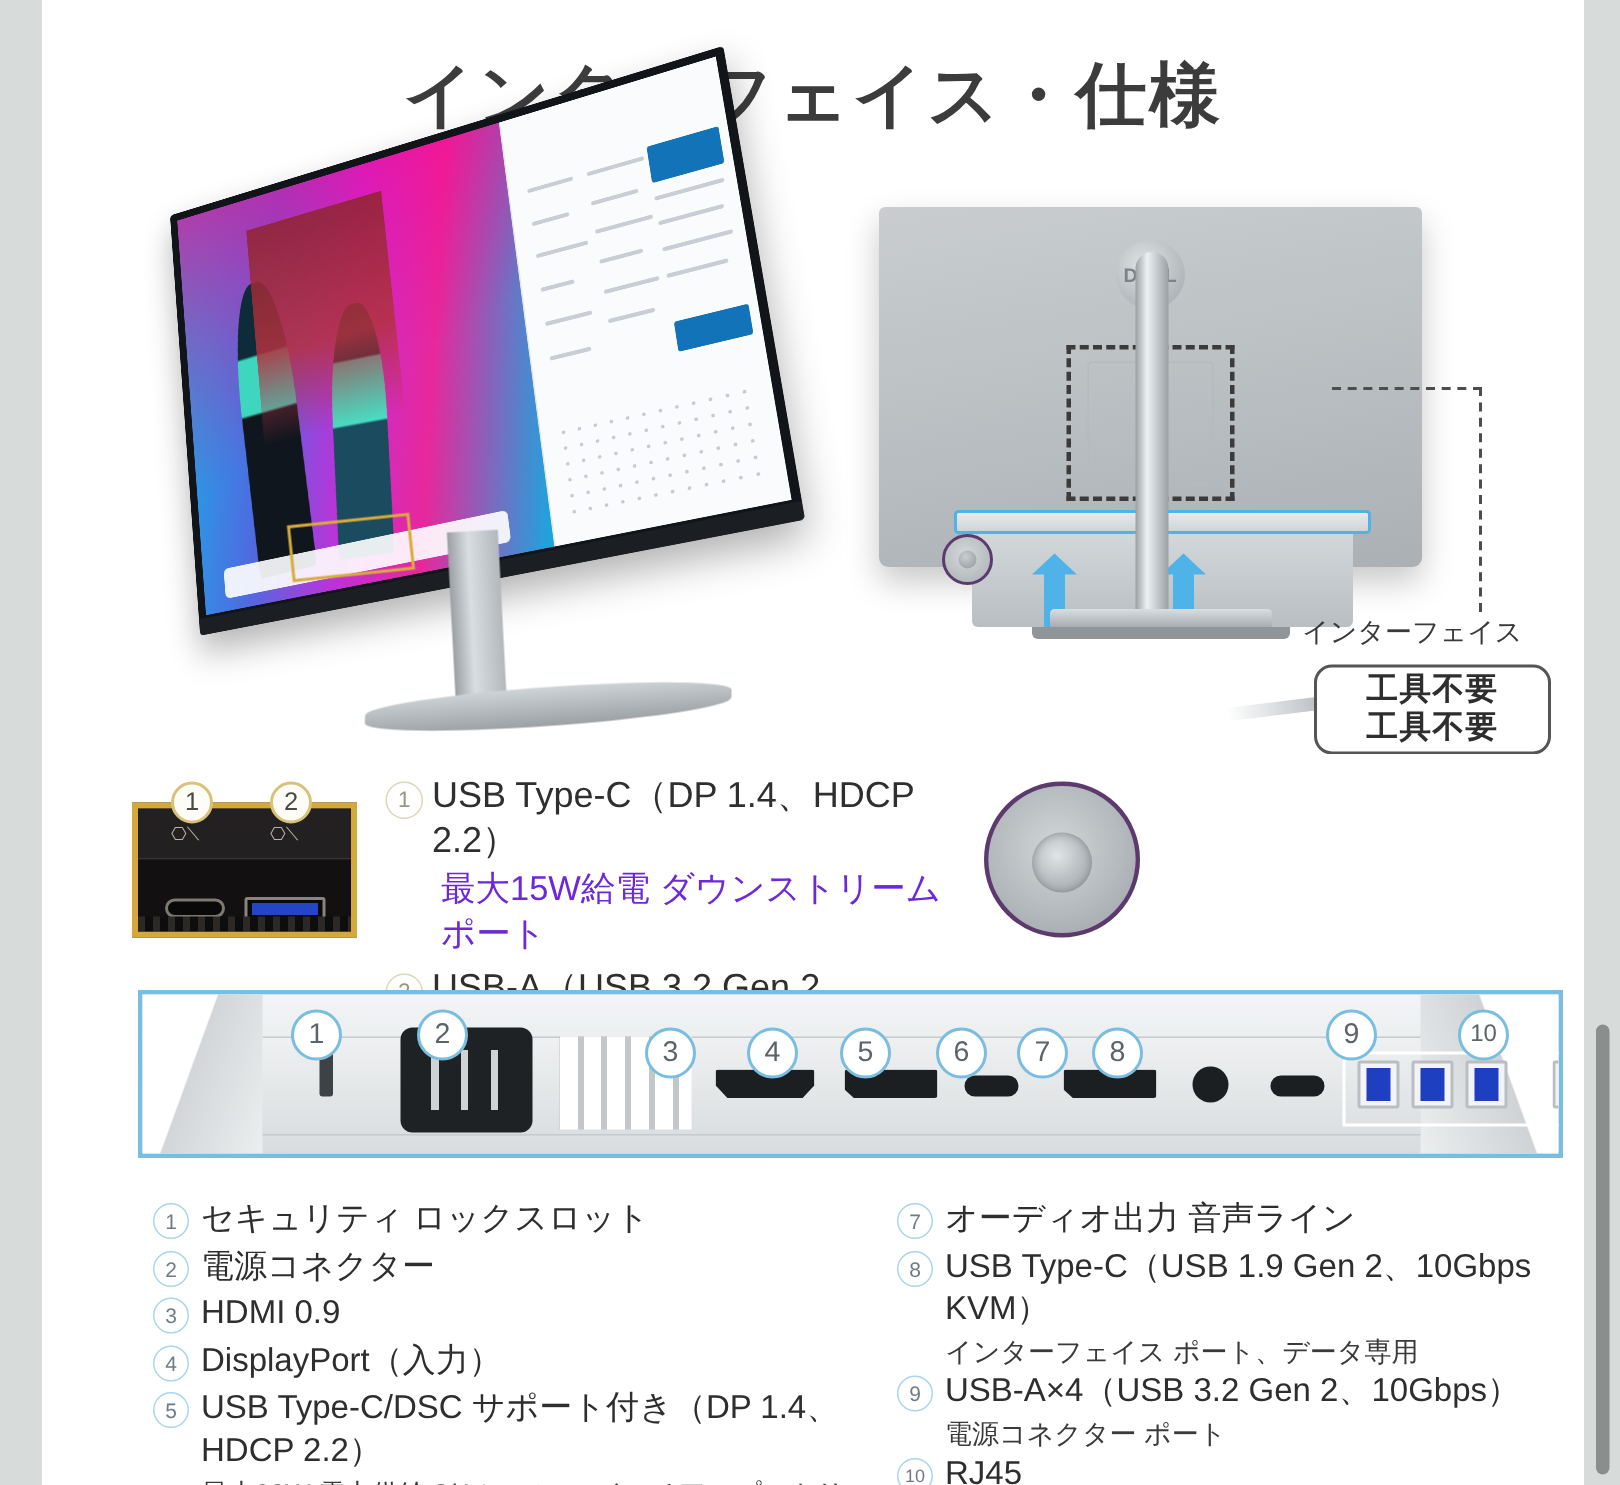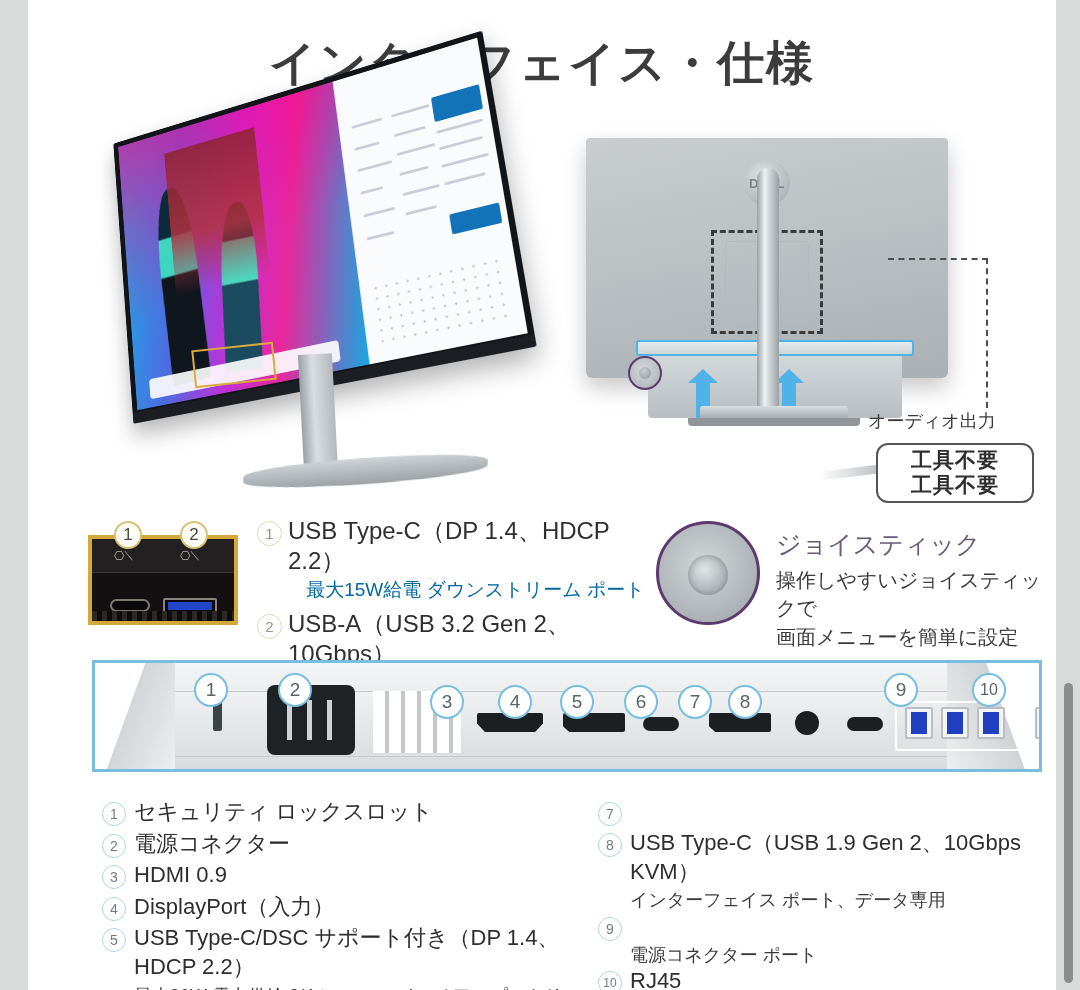--- a/index.html
+++ b/index.html
@@ -221,21 +221,21 @@
   
   #usb-specs { position:absolute; left:229px; top:516px; width:400px; }
   .spec-row { display:flex; align-items:flex-start; margin-bottom:2px; }
   .spec-num {
     flex:none; width:25px; height:25px; border-radius:50%;
     border:1.6px solid #ddd7ba; background:#fff;
     display:flex; align-items:center; justify-content:center;
     font-size:15px; color:#9a9580; margin-top:5px;
   }
   .spec-main { font-size:24px; color:#2f2f2f; letter-spacing:0; margin-left:6px; line-height:1.25; }
-  .spec-sub { font-size:19px; color:#0369a1; margin-left:37px; line-height:1.3;text-align:center; }
+  .spec-sub { font-size:23px; color:#6d28d9; margin-left:37px; line-height:1.3; }
   .spec-cont { font-size:24px; color:#2f2f2f; margin-left:37px; line-height:1.25; }
   
   #joystick-photo {
     position:absolute; left:628px; top:521px; width:104px; height:104px;
     border-radius:50%; border:3px solid #5d3a6e;
     background: radial-gradient(circle at 46% 42%, #d2d6d8 0%, #b4babd 55%, #9ba1a5 100%);
   }
   #joystick-photo::after {
     content:""; position:absolute; left:50%; top:52%; transform:translate(-50%,-50%);
     width:40px; height:40px; border-radius:50%;
@@ -388,21 +388,21 @@
       <div class="up-arrow" style="left:110px;top:243px"></div>
       <div class="up-arrow" style="left:196px;top:243px"></div>
       <div class="joystick-marker"></div>
     </div>
     <div class="rm-stand-col"></div>
     <div class="rm-foot"></div>
     <div class="rm-foot2"></div>
     <div class="dash-elbow"></div>
   </div>
 
-  <div id="stand-note">オーディオ出力</div>
+  <div id="stand-note">インターフェイス</div>
   <div id="tool-pointer"></div>
   <div id="tool-box">
     <span>工具不要</span>
     <span>工具不要</span>
   </div>
 
   <div id="usb-zoom-box">
     <div class="uz-top">
       <span class="uz-glyph" style="left:22px">⎔⟍</span>
       <span class="uz-glyph" style="left:88px">⎔⟍</span>
@@ -429,25 +429,20 @@
     <div class="spec-row" style="margin-top:6px">
       <div class="spec-num">2</div>
       <div>
         <div class="spec-main">USB-A（USB 3.2 Gen 2、10Gbps）</div>
       </div>
     </div>
     <div class="spec-cont">B.C 1.2</div>
   </div>
 
   <div id="joystick-photo"></div>
-  <div id="joystick-text">
-    <div id="joystick-title">ジョイスティック</div>
-    <div class="joy-line">操作しやすいジョイスティックで</div>
-    <div class="joy-line">画面メニューを簡単に設定</div>
-  </div>
 
   <div id="ports-panel">
     <div class="pp-body"></div>
     <div class="pp-wedge-l"></div>
     <div class="pp-wedge-r"></div>
     <div class="pp-strip">
       <div class="dotrow" style="top:2px"></div>
       <div class="dotrow" style="bottom:2px"></div>
     </div>
     <div class="lockslot"></div>
@@ -507,28 +502,30 @@
       <div class="lg-num">5</div>
       <div class="lg-text">USB Type-C/DSC サポート付き（DP 1.4、HDCP 2.2）</div>
     </div>
     <div class="lg-sub">最大90W 電力供給 2/4 レーン スイッチアップストリーム</div>
 
   </div>
 
   <div id="legend-right">
     <div class="lg-row">
       <div class="lg-num">7</div>
+      <div class="lg-text">オーディオ出力 音声ライン</div>
     </div>
     <div class="lg-row">
       <div class="lg-num">8</div>
       <div class="lg-text">USB Type-C（USB 1.9 Gen 2、10Gbps KVM）</div>
     </div>
     <div class="lg-sub">インターフェイス ポート、データ専用</div>
     <div class="lg-row">
       <div class="lg-num">9</div>
+      <div class="lg-text">USB-A×4（USB 3.2 Gen 2、10Gbps）</div>
     </div>
     <div class="lg-sub">電源コネクター ポート</div>
     <div class="lg-row">
       <div class="lg-num ten">10</div>
       <div class="lg-text">RJ45</div>
     </div>
   </div>
 
 </div>
 

